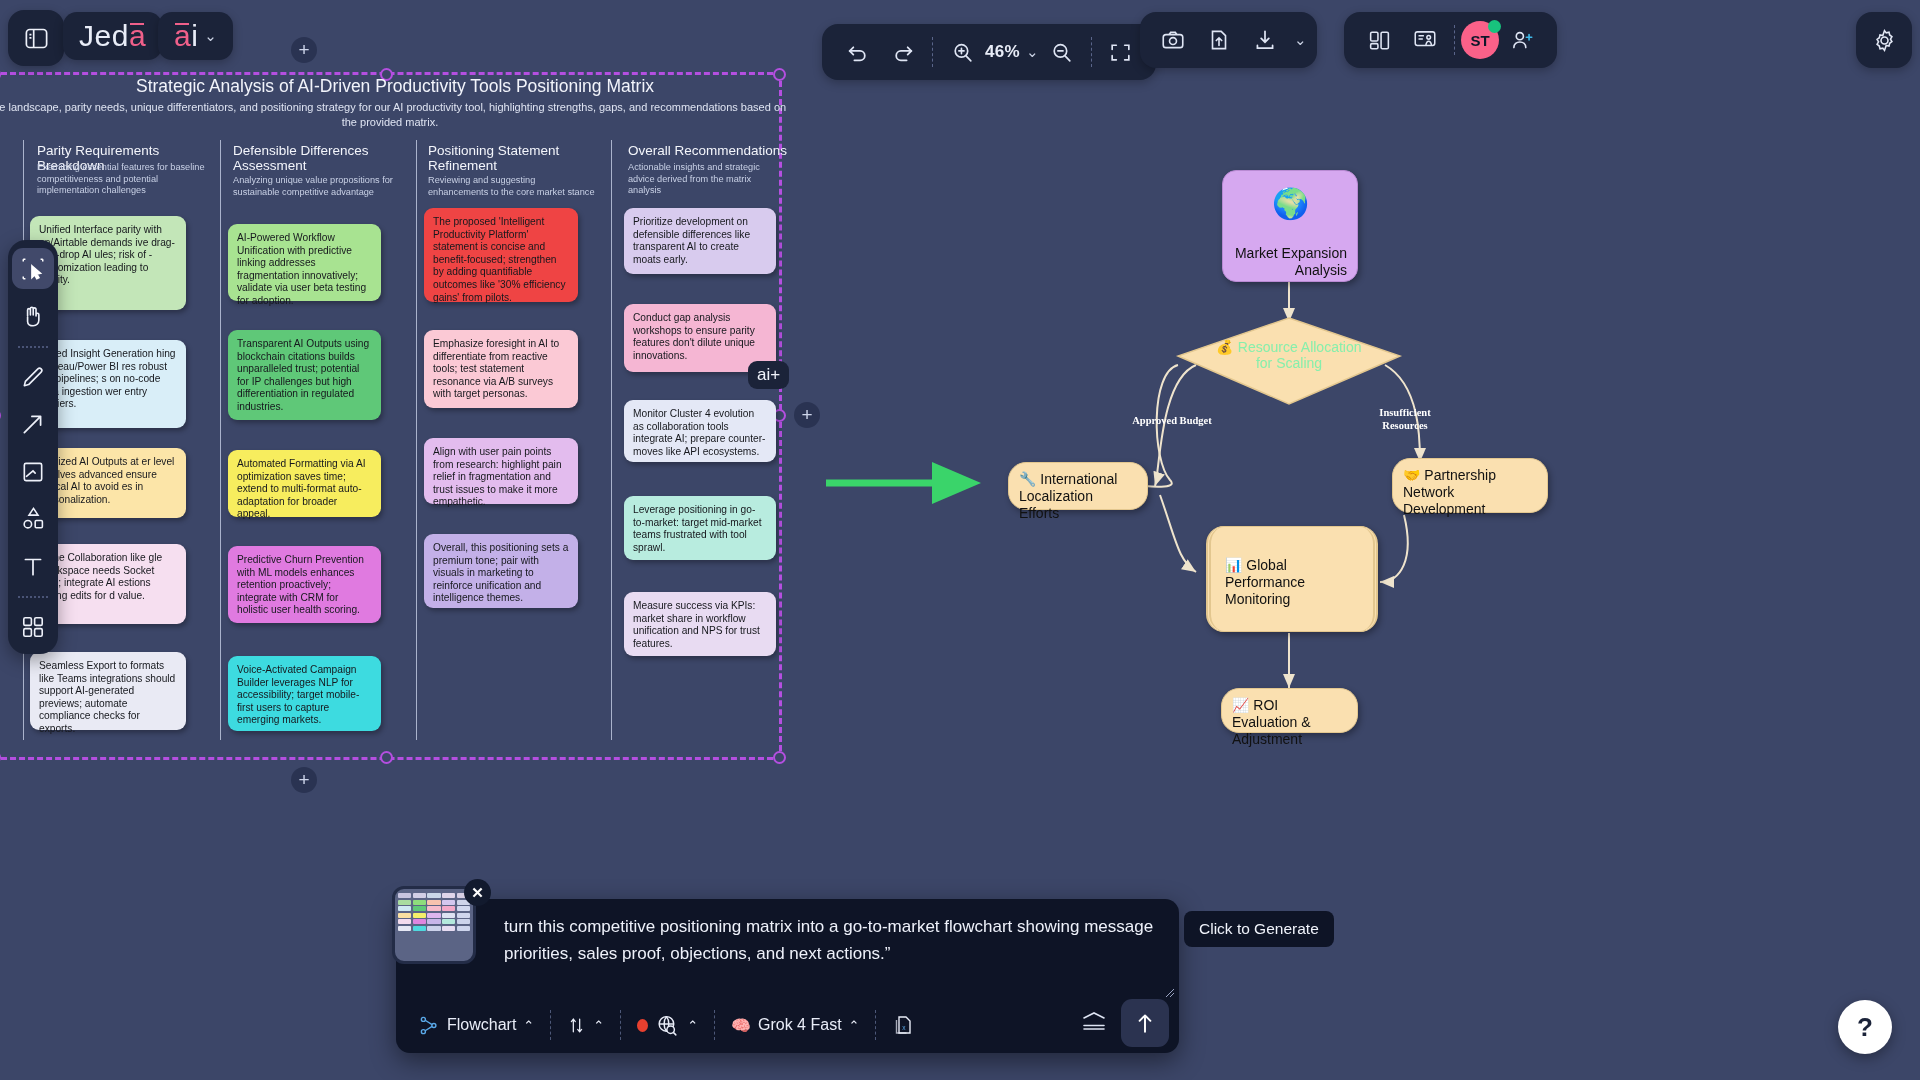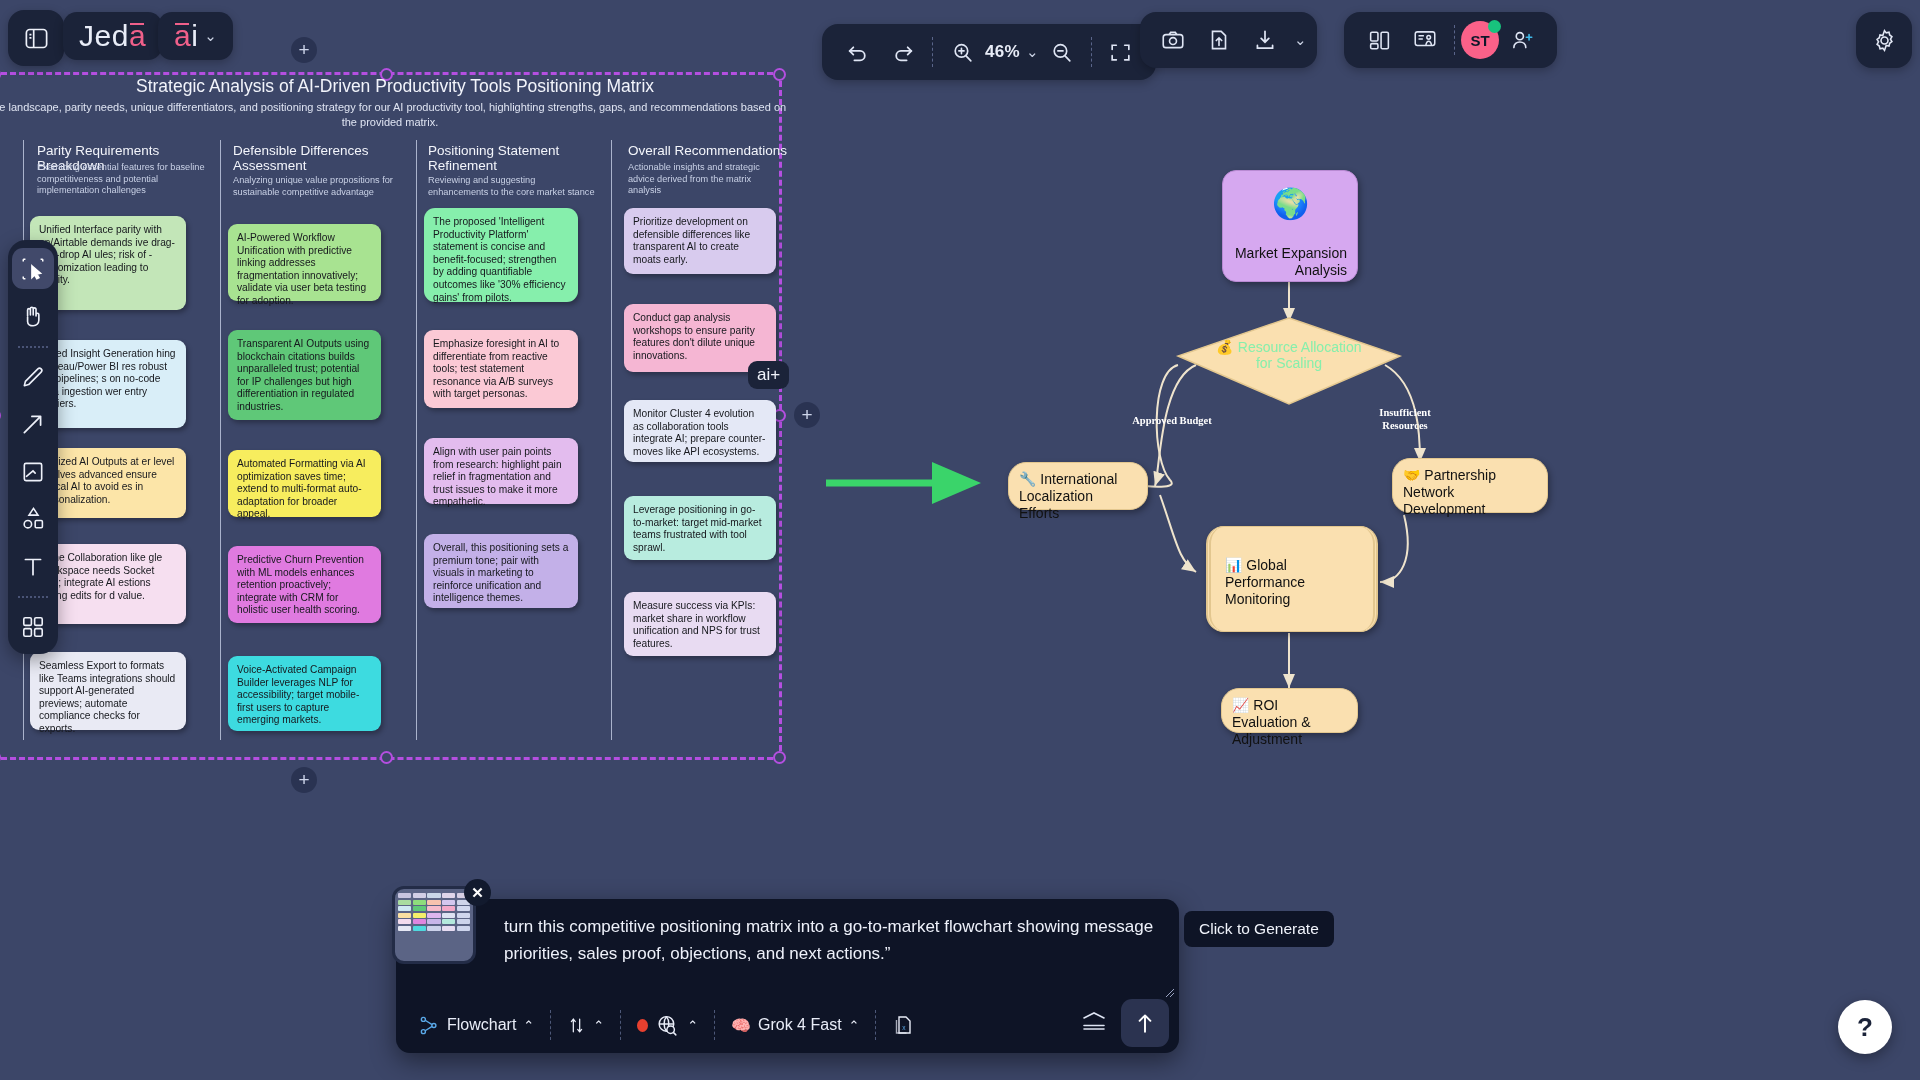--- a/index.html
+++ b/index.html
@@ -175,21 +175,21 @@
   <div class="col-head" style="left:233px; top:143px; width:175px;">Defensible Differences Assessment</div>
   <div class="col-desc" style="left:233px; top:175px; width:168px;">Analyzing unique value propositions for sustainable competitive advantage</div>
   <div class="card" style="left:228px; top:224px; width:153px; height:77px; background:#a8e391;">AI-Powered Workflow Unification with predictive linking addresses fragmentation innovatively; validate via user beta testing for adoption.</div>
   <div class="card" style="left:228px; top:330px; width:153px; height:90px; background:#5fc878;">Transparent AI Outputs using blockchain citations builds unparalleled trust; potential for IP challenges but high differentiation in regulated industries.</div>
   <div class="card" style="left:228px; top:450px; width:153px; height:67px; background:#f7ed5e;">Automated Formatting via AI optimization saves time; extend to multi-format auto-adaptation for broader appeal.</div>
   <div class="card" style="left:228px; top:546px; width:153px; height:77px; background:#e07ae0;">Predictive Churn Prevention with ML models enhances retention proactively; integrate with CRM for holistic user health scoring.</div>
   <div class="card" style="left:228px; top:656px; width:153px; height:75px; background:#3ddbe0;">Voice-Activated Campaign Builder leverages NLP for accessibility; target mobile-first users to capture emerging markets.</div>
 
   <div class="col-head" style="left:428px; top:143px; width:175px;">Positioning Statement Refinement</div>
   <div class="col-desc" style="left:428px; top:175px; width:168px;">Reviewing and suggesting enhancements to the core market stance</div>
-  <div class="card" style="left:424px; top:208px; width:154px; height:94px; background:#86efac;border-radius:11px;">The proposed 'Intelligent Productivity Platform' statement is concise and benefit-focused; strengthen by adding quantifiable outcomes like '30% efficiency gains' from pilots.</div>
+  <div class="card" style="left:424px; top:208px; width:154px; height:94px; background:#ef4444;">The proposed 'Intelligent Productivity Platform' statement is concise and benefit-focused; strengthen by adding quantifiable outcomes like '30% efficiency gains' from pilots.</div>
   <div class="card" style="left:424px; top:330px; width:154px; height:78px; background:#fbc9d5;">Emphasize foresight in AI to differentiate from reactive tools; test statement resonance via A/B surveys with target personas.</div>
   <div class="card" style="left:424px; top:438px; width:154px; height:66px; background:#e3bcee;">Align with user pain points from research: highlight pain relief in fragmentation and trust issues to make it more empathetic.</div>
   <div class="card" style="left:424px; top:534px; width:154px; height:74px; background:#c3b0e8;">Overall, this positioning sets a premium tone; pair with visuals in marketing to reinforce unification and intelligence themes.</div>
 
   <div class="col-head" style="left:628px; top:143px; width:175px;">Overall Recommendations</div>
   <div class="col-desc" style="left:628px; top:162px; width:158px;">Actionable insights and strategic advice derived from the matrix analysis</div>
   <div class="card" style="left:624px; top:208px; width:152px; height:66px; background:#d8cbee;">Prioritize development on defensible differences like transparent AI to create moats early.</div>
   <div class="card" style="left:624px; top:304px; width:152px; height:68px; background:#f5b6d3;">Conduct gap analysis workshops to ensure parity features don't dilute unique innovations.</div>
   <div class="card" style="left:624px; top:400px; width:152px; height:62px; background:#e4e8f6;">Monitor Cluster 4 evolution as collaboration tools integrate AI; prepare counter-moves like API ecosystems.</div>
   <div class="card" style="left:624px; top:496px; width:152px; height:64px; background:#b8ecdf;">Leverage positioning in go-to-market: target mid-market teams frustrated with tool sprawl.</div>

